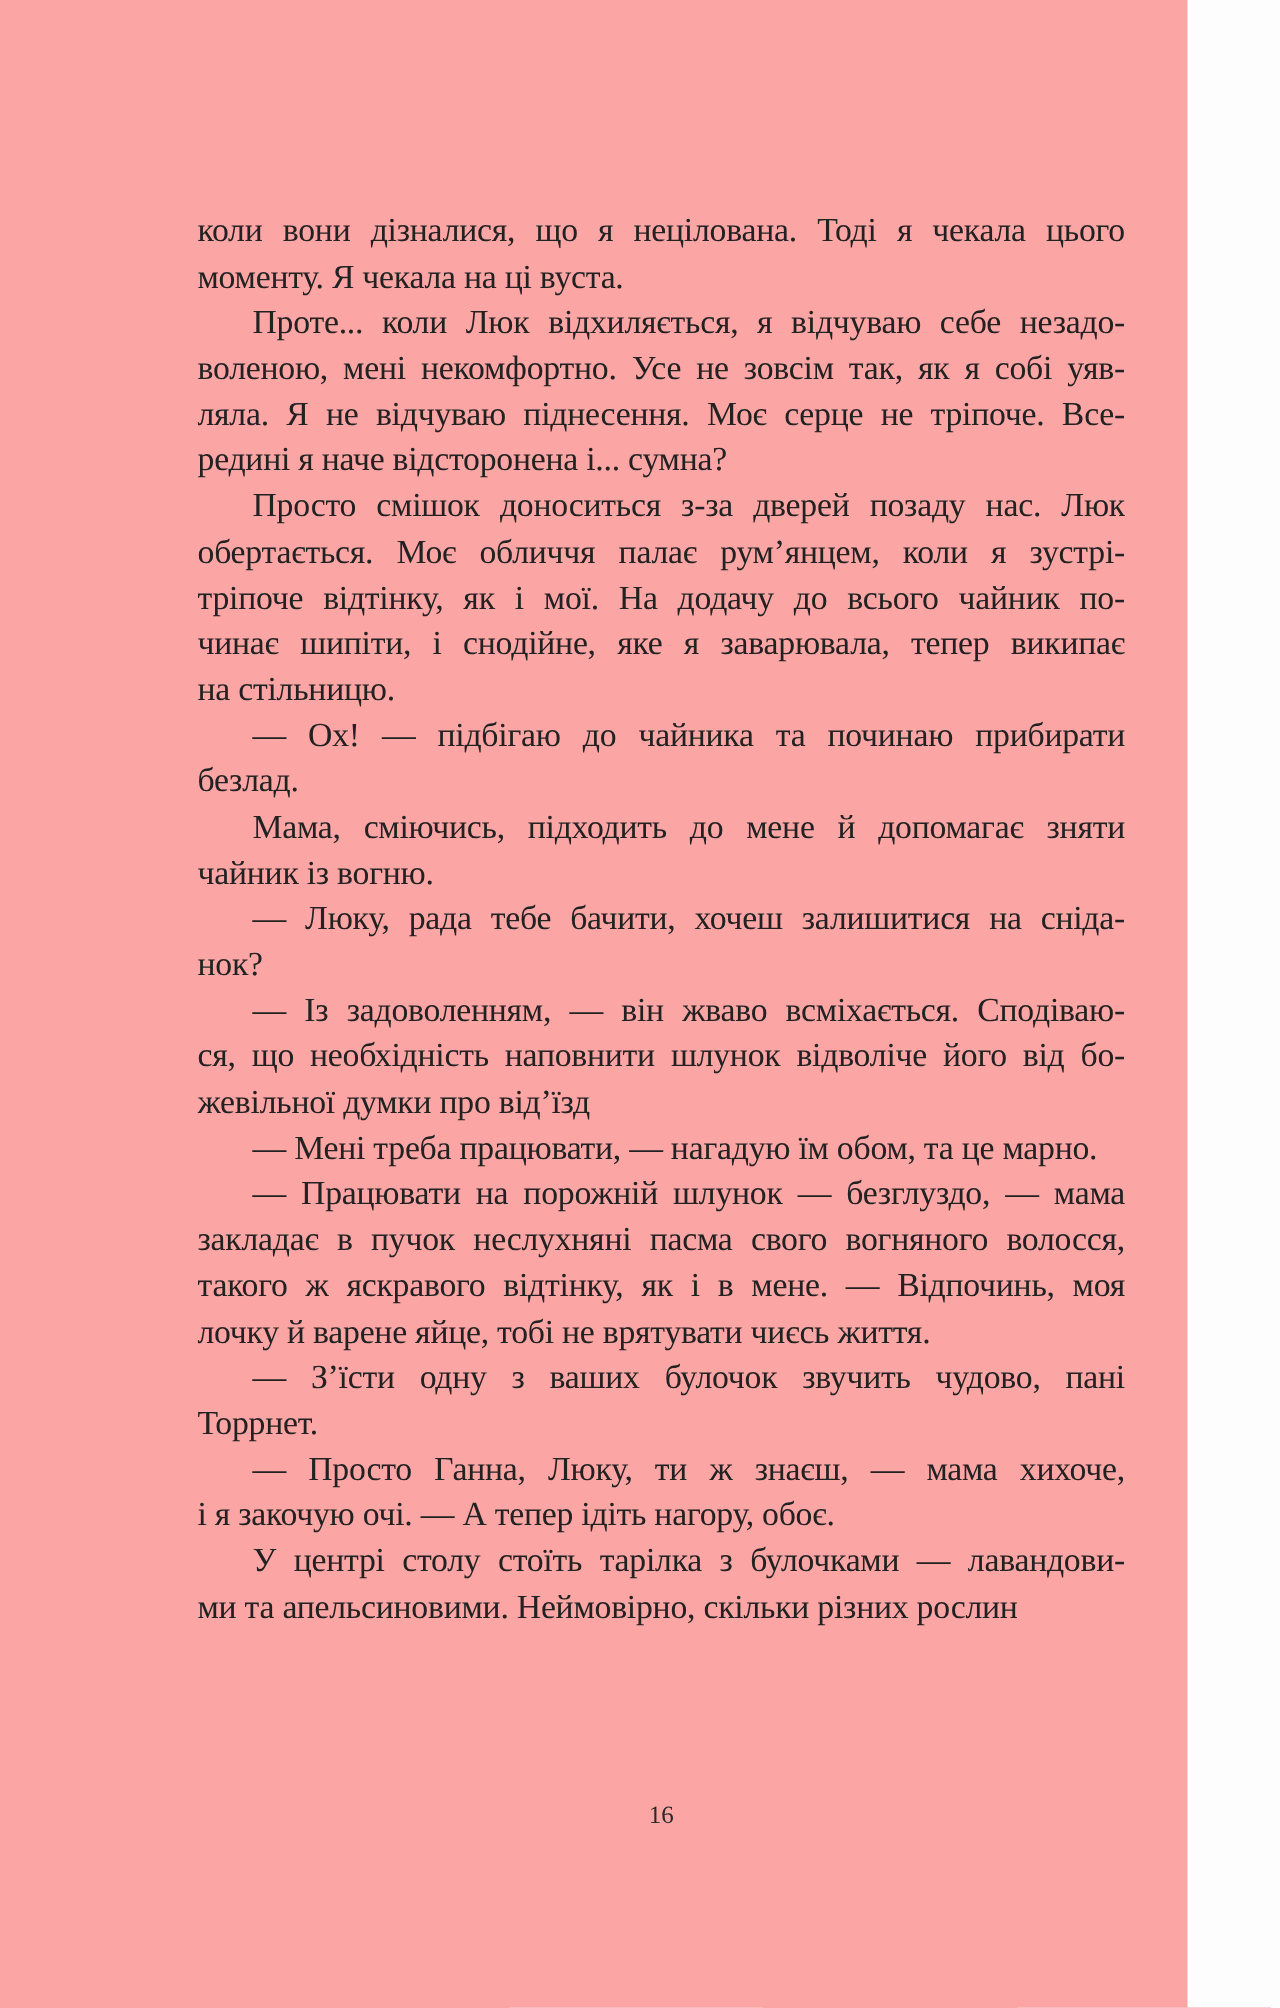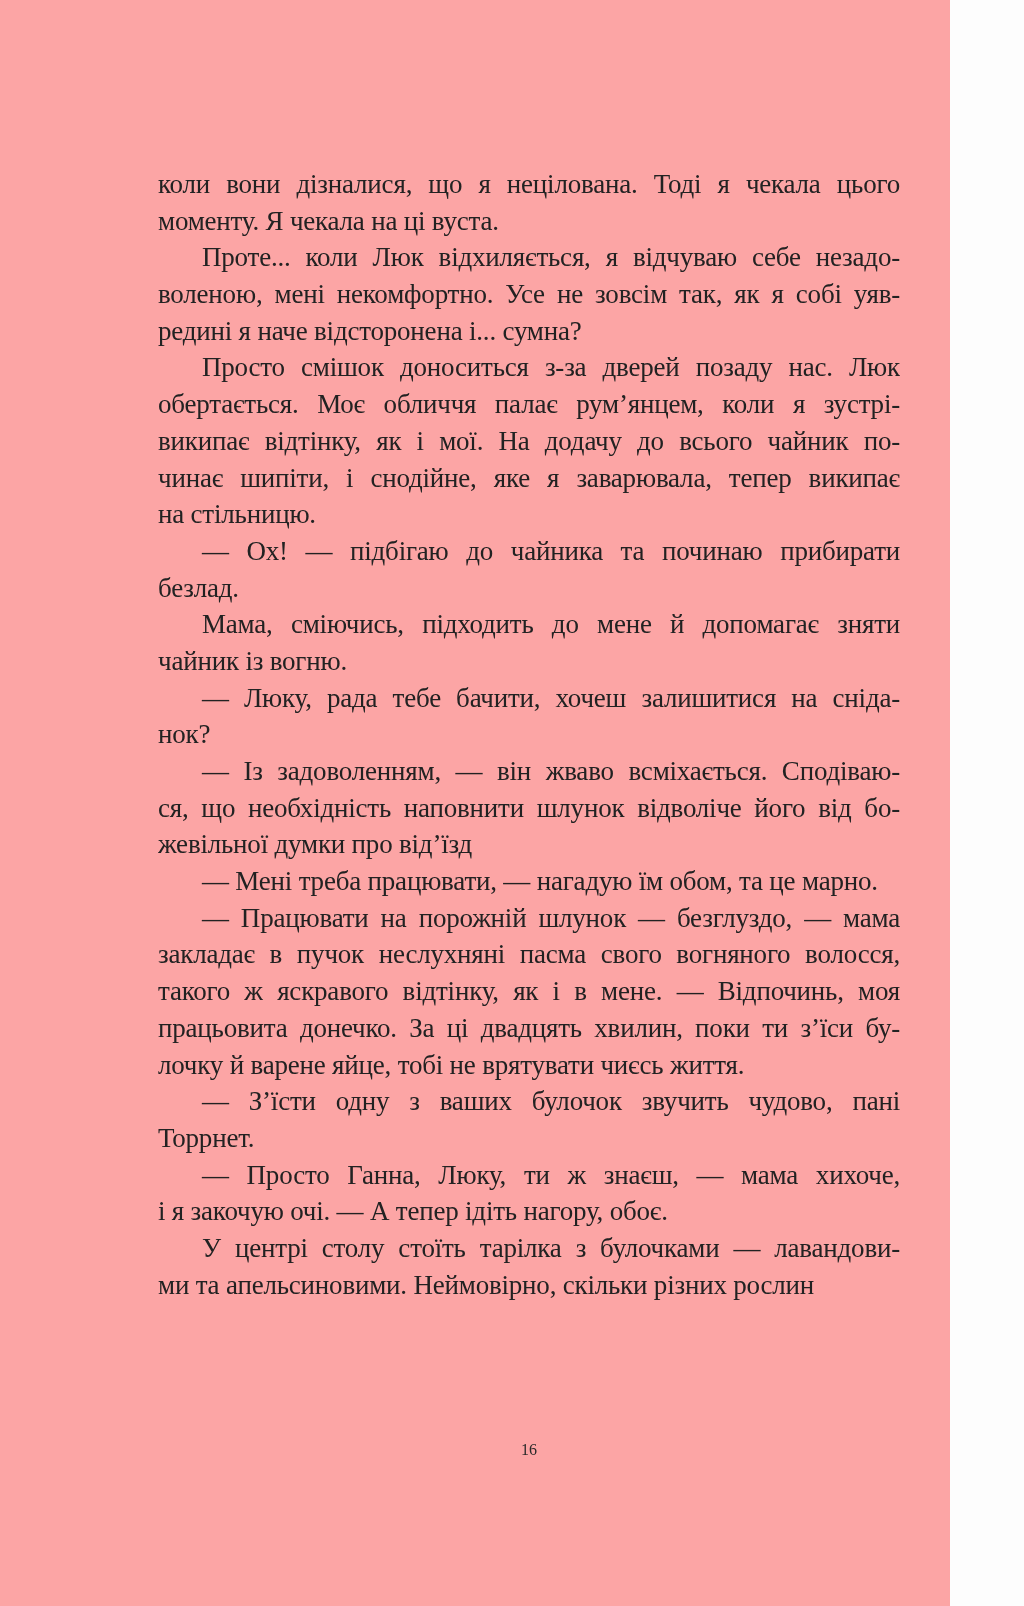--- a/index.html
+++ b/index.html
@@ -41,53 +41,53 @@
   }
   .line.indent {
     text-indent: 44px;
   }
   .page-number {
     position: absolute;
     left: 158px;
     top: 1441px;
     width: 742px;
     text-align: center;
-    font-size: 16px;
+    font-size: 20px;
     color: #2a2a2a;
   }
 </style>
 </head>
 <body>
 
 <div class="page">
   <div class="text-block">
       <div class="line">коли вони дізналися, що я нецілована. Тоді я чекала цього</div>
       <div class="line para-end">моменту. Я чекала на ці вуста.</div>
       <div class="line indent">Проте... коли Люк відхиляється, я відчуваю себе незадо-</div>
       <div class="line">воленою, мені некомфортно. Усе не зовсім так, як я собі уяв-</div>
+      <div class="line">ляла. Я не відчуваю піднесення. Моє серце не тріпоче. Все-</div>
       <div class="line para-end">редині я наче відсторонена і... сумна?</div>
       <div class="line indent">Просто смішок доноситься з-за дверей позаду нас. Люк</div>
       <div class="line">обертається. Моє обличчя палає рум’янцем, коли я зустрі-</div>
-      <div class="line">википає відтінку, як і мої. На додачу до всього чайник по-</div>
+      <div class="line">тріпоче відтінку, як і мої. На додачу до всього чайник по-</div>
       <div class="line">чинає шипіти, і снодійне, яке я заварювала, тепер википає</div>
       <div class="line para-end">на стільницю.</div>
       <div class="line indent">— Ох! — підбігаю до чайника та починаю прибирати</div>
       <div class="line para-end">безлад.</div>
       <div class="line indent">Мама, сміючись, підходить до мене й допомагає зняти</div>
       <div class="line para-end">чайник із вогню.</div>
       <div class="line indent">— Люку, рада тебе бачити, хочеш залишитися на сніда-</div>
       <div class="line para-end">нок?</div>
       <div class="line indent">— Із задоволенням, — він жваво всміхається. Сподіваю-</div>
       <div class="line">ся, що необхідність наповнити шлунок відволіче його від бо-</div>
       <div class="line para-end">жевільної думки про від’їзд</div>
       <div class="line indent para-end">— Мені треба працювати, — нагадую їм обом, та це марно.</div>
       <div class="line indent">— Працювати на порожній шлунок — безглуздо, — мама</div>
       <div class="line">закладає в пучок неслухняні пасма свого вогняного волосся,</div>
       <div class="line">такого ж яскравого відтінку, як і в мене. — Відпочинь, моя</div>
-      <div class="line">працьовита донечко. За ці двадцять хвилин, поки ти з’їси бу-</div>
       <div class="line para-end">лочку й варене яйце, тобі не врятувати чиєсь життя.</div>
       <div class="line indent">— З’їсти одну з ваших булочок звучить чудово, пані</div>
       <div class="line para-end">Торрнет.</div>
       <div class="line indent">— Просто Ганна, Люку, ти ж знаєш, — мама хихоче,</div>
       <div class="line para-end">і я закочую очі. — А тепер ідіть нагору, обоє.</div>
       <div class="line indent">У центрі столу стоїть тарілка з булочками — лавандови-</div>
       <div class="line para-end">ми та апельсиновими. Неймовірно, скільки різних рослин</div>
     </div>
   <div class="page-number">16</div>
 </div>

